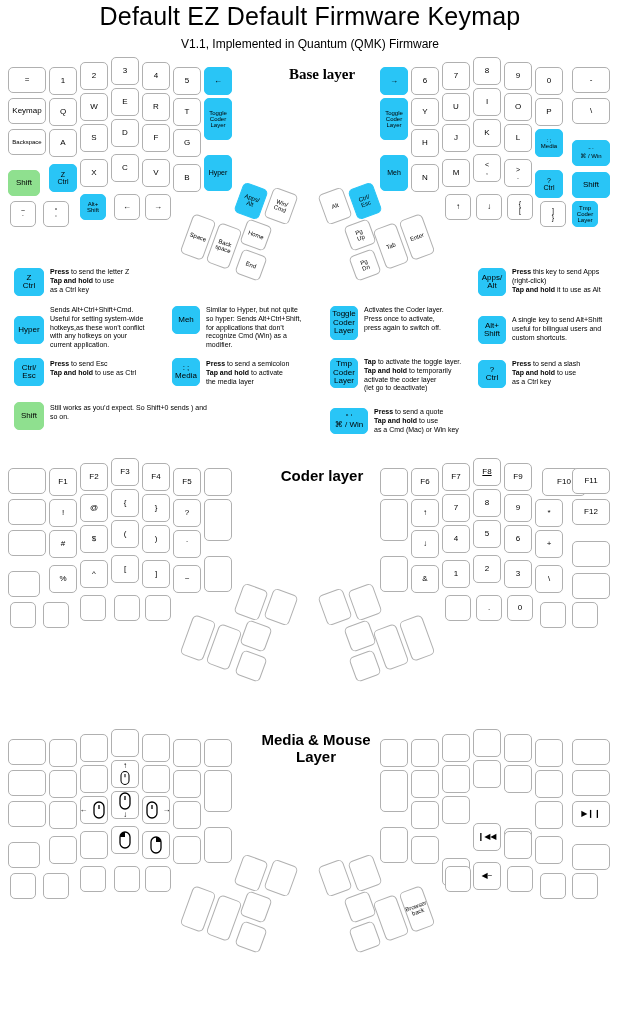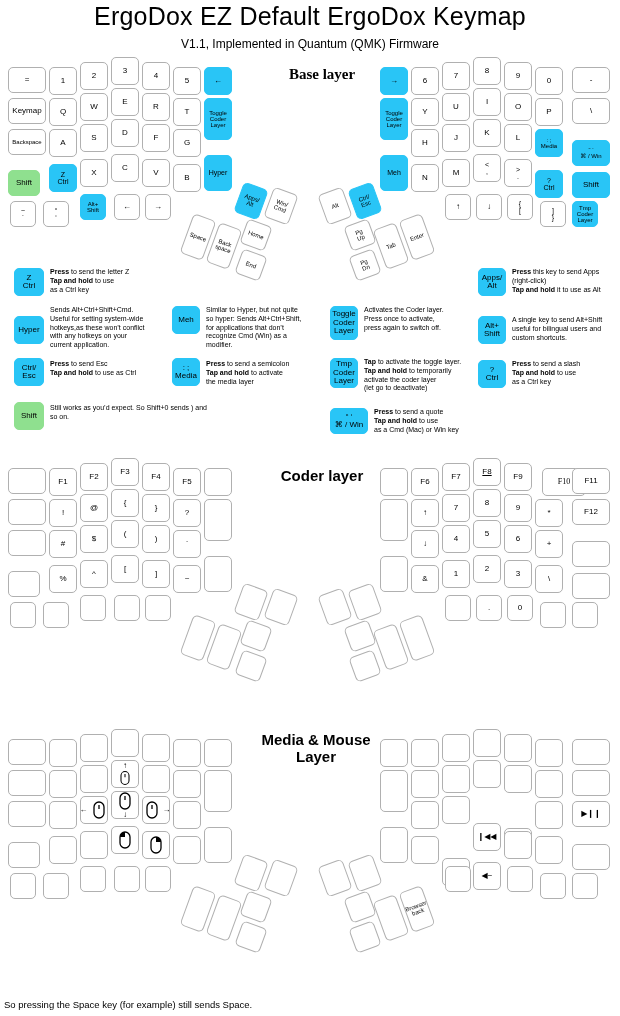--- a/index.html
+++ b/index.html
@@ -17,21 +17,21 @@
   .key .mid{font-size:7px;line-height:1.05;}
   .legend-key{position:absolute;box-sizing:border-box;border:1.5px solid #b0b0b0;border-radius:5px;
        display:flex;align-items:center;justify-content:center;text-align:center;font-size:8px;line-height:1.05;background:#fff;}
   .legend-text{position:absolute;font-size:7px;line-height:1.25;}
   .legend-text b{font-weight:bold;}
   #footnote{position:absolute;left:4px;bottom:4px;font-size:9.5px;line-height:1.45;}
 </style>
 </head>
 <body>
 
-<div id="title" class="t-center">ErgoDox EZ Default ErgoDox Keymap</div>
+<div id="title" class="t-center">Default EZ Default Firmware Keymap</div>
 <div id="subtitle" class="t-center">V1.1, Implemented in Quantum (QMK) Firmware</div>
 
 <div id="stage">
     <div class="layer-title t-center" style="left: 262px; top: 66px; width: 120px; font-family: Liberation Serif, serif;">Base layer</div>
     <div class="layer-title t-center" style="left: 262px; top: 467px; width: 120px;">Coder layer</div>
     <div class="layer-title t-center" style="left: 246px; top: 731px; width: 140px;">Media &amp; Mouse Layer</div>
     <div class="key" style="left: 8px; top: 67px; width: 38px; height: 26px;">
       <div>=</div>
     </div>
     <div class="key" style="left: 49px; top: 67px; width: 28px; height: 28px;">
@@ -343,21 +343,21 @@
     </div>
     <div class="key" style="left: 442px; top: 463px; width: 28px; height: 28px;">
       <div>F7</div>
     </div>
     <div class="key" style="left: 473px; top: 458px; width: 28px; height: 28px; text-decoration: underline;">
       <div>F8</div>
     </div>
     <div class="key" style="left: 504px; top: 463px; width: 28px; height: 28px;">
       <div>F9</div>
     </div>
-    <div class="key" style="left: 542px; top: 468px; width: 44px; height: 28px; font-family: Liberation Serif, serif;">
+    <div class="key" style="left: 542px; top: 468px; width: 44px; height: 28px;">
       <div>F10</div>
     </div>
     <div class="key" style="left: 572px; top: 468px; width: 38px; height: 26px;">
       <div>F11</div>
     </div>
     <div class="key" style="left: 380px; top: 499px; width: 28px; height: 42px;"></div>
     <div class="key" style="left: 411px; top: 499px; width: 28px; height: 28px;">
       <div>↑</div>
     </div>
     <div class="key" style="left: 442px; top: 494px; width: 28px; height: 28px;">
@@ -588,14 +588,13 @@
       <div class="tiny">Alt+<br>Shift</div>
     </div>
     <div class="legend-text" style="left: 512px; top: 316px; width: 160px;">A single key to send Alt+Shift<br>useful for bilingual users and<br>custom shortcuts.</div>
     <div class="legend-key cyan" style="background: rgb(41, 197, 246); border-color: rgb(41, 197, 246); left: 478px; top: 360px; width: 28px; height: 28px;">
       <div class="tiny">?<br>Ctrl</div>
     </div>
     <div class="legend-text" style="left: 512px; top: 360px; width: 160px;"><b>Press</b> to send a slash<br><b>Tap and hold</b> to use<br>as a Ctrl key</div>
   </div>
 
 <div id="footnote">
-    <div>So pressing the Space key (for example) still sends Space.</div>
   </div>
 
 </body></html>

